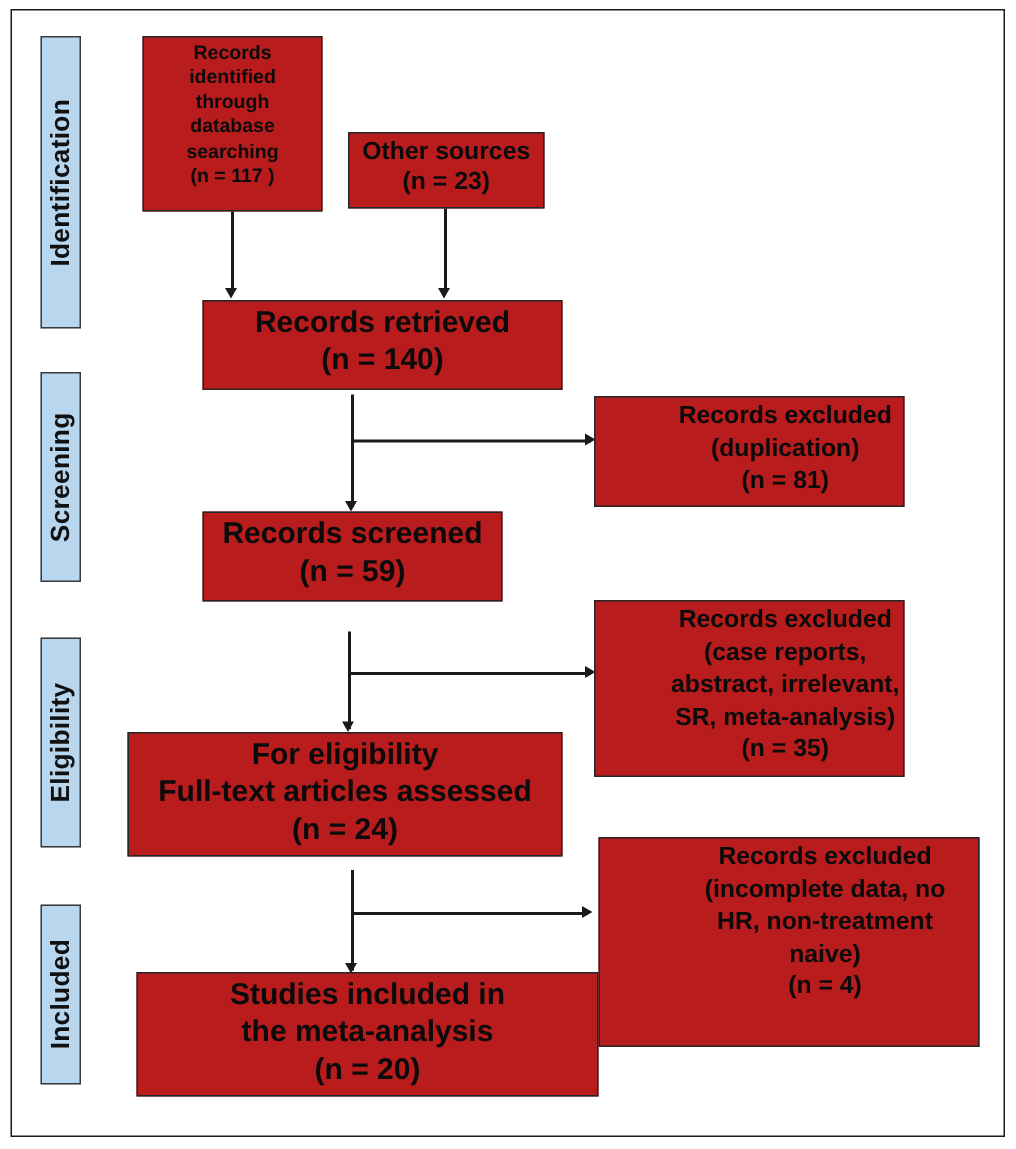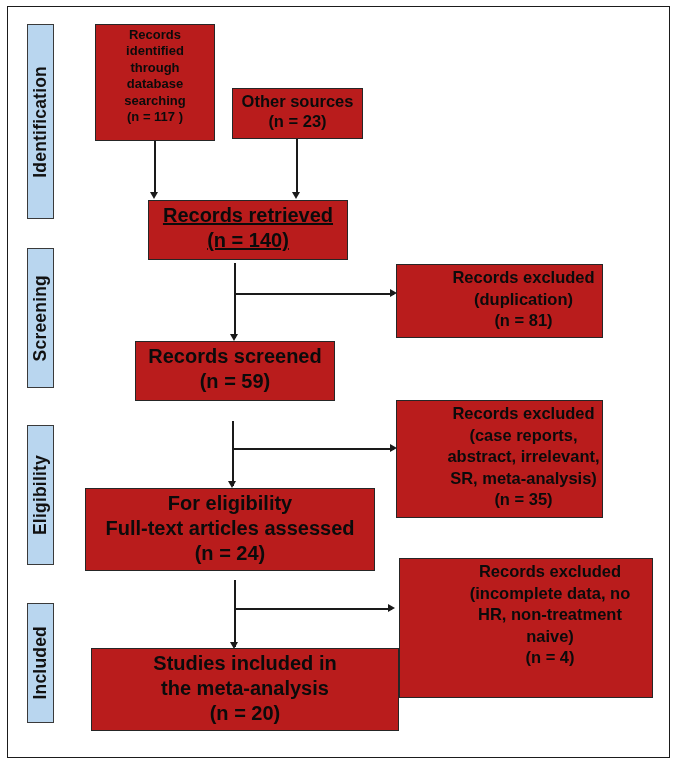--- a/index.html
+++ b/index.html
@@ -144,21 +144,21 @@
     <span class="line">Other sources</span>
     <span class="line">(n = 23)</span>
   </div>
 
   <div class="vline" style="left:154px; top:141px; height:53px;"></div>
   <div class="arrow-down" style="left:150px; top:192px;"></div>
 
   <div class="vline" style="left:296px; top:139px; height:55px;"></div>
   <div class="arrow-down" style="left:292px; top:192px;"></div>
 
-  <div class="flow-box fs-big" style="left:148px; top:200px; width:200px; height:60px;text-decoration:underline;">
+  <div class="flow-box fs-big" style="left:135px; top:200px; width:240px; height:60px;">
     <span class="line">Records retrieved</span>
     <span class="line">(n = 140)</span>
   </div>
 
   <div class="vline" style="left:234px; top:263px; height:75px;"></div>
   <div class="arrow-down" style="left:230px; top:334px;"></div>
 
   <div class="hline" style="left:234px; top:293px; width:160px;"></div>
   <div class="arrow-right" style="left:390px; top:289px;"></div>
 

